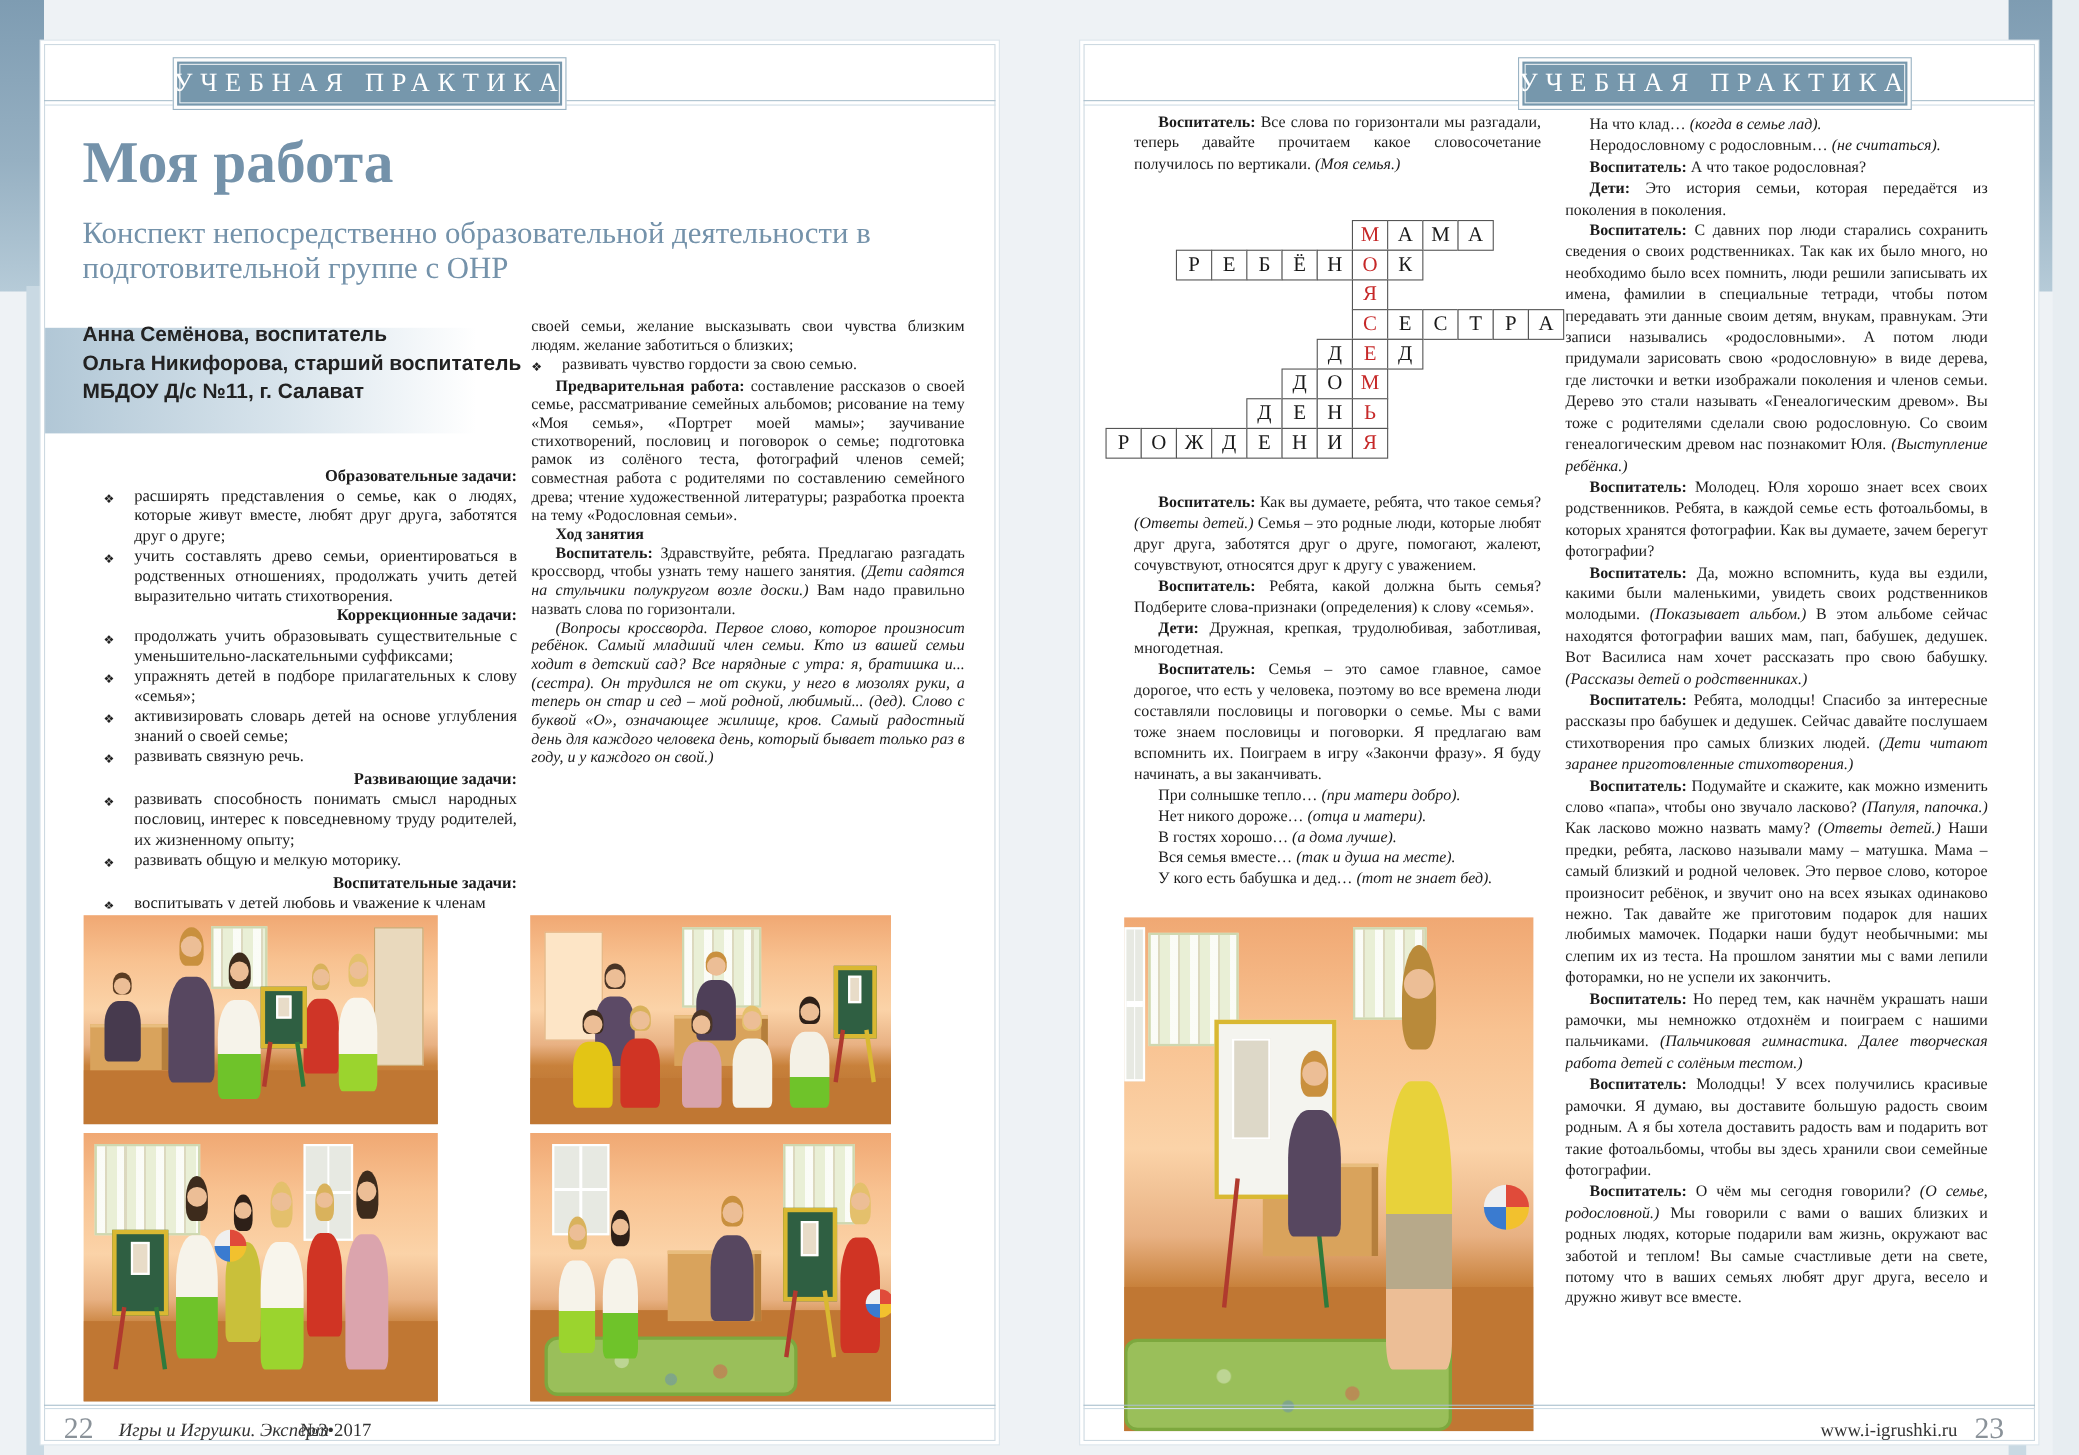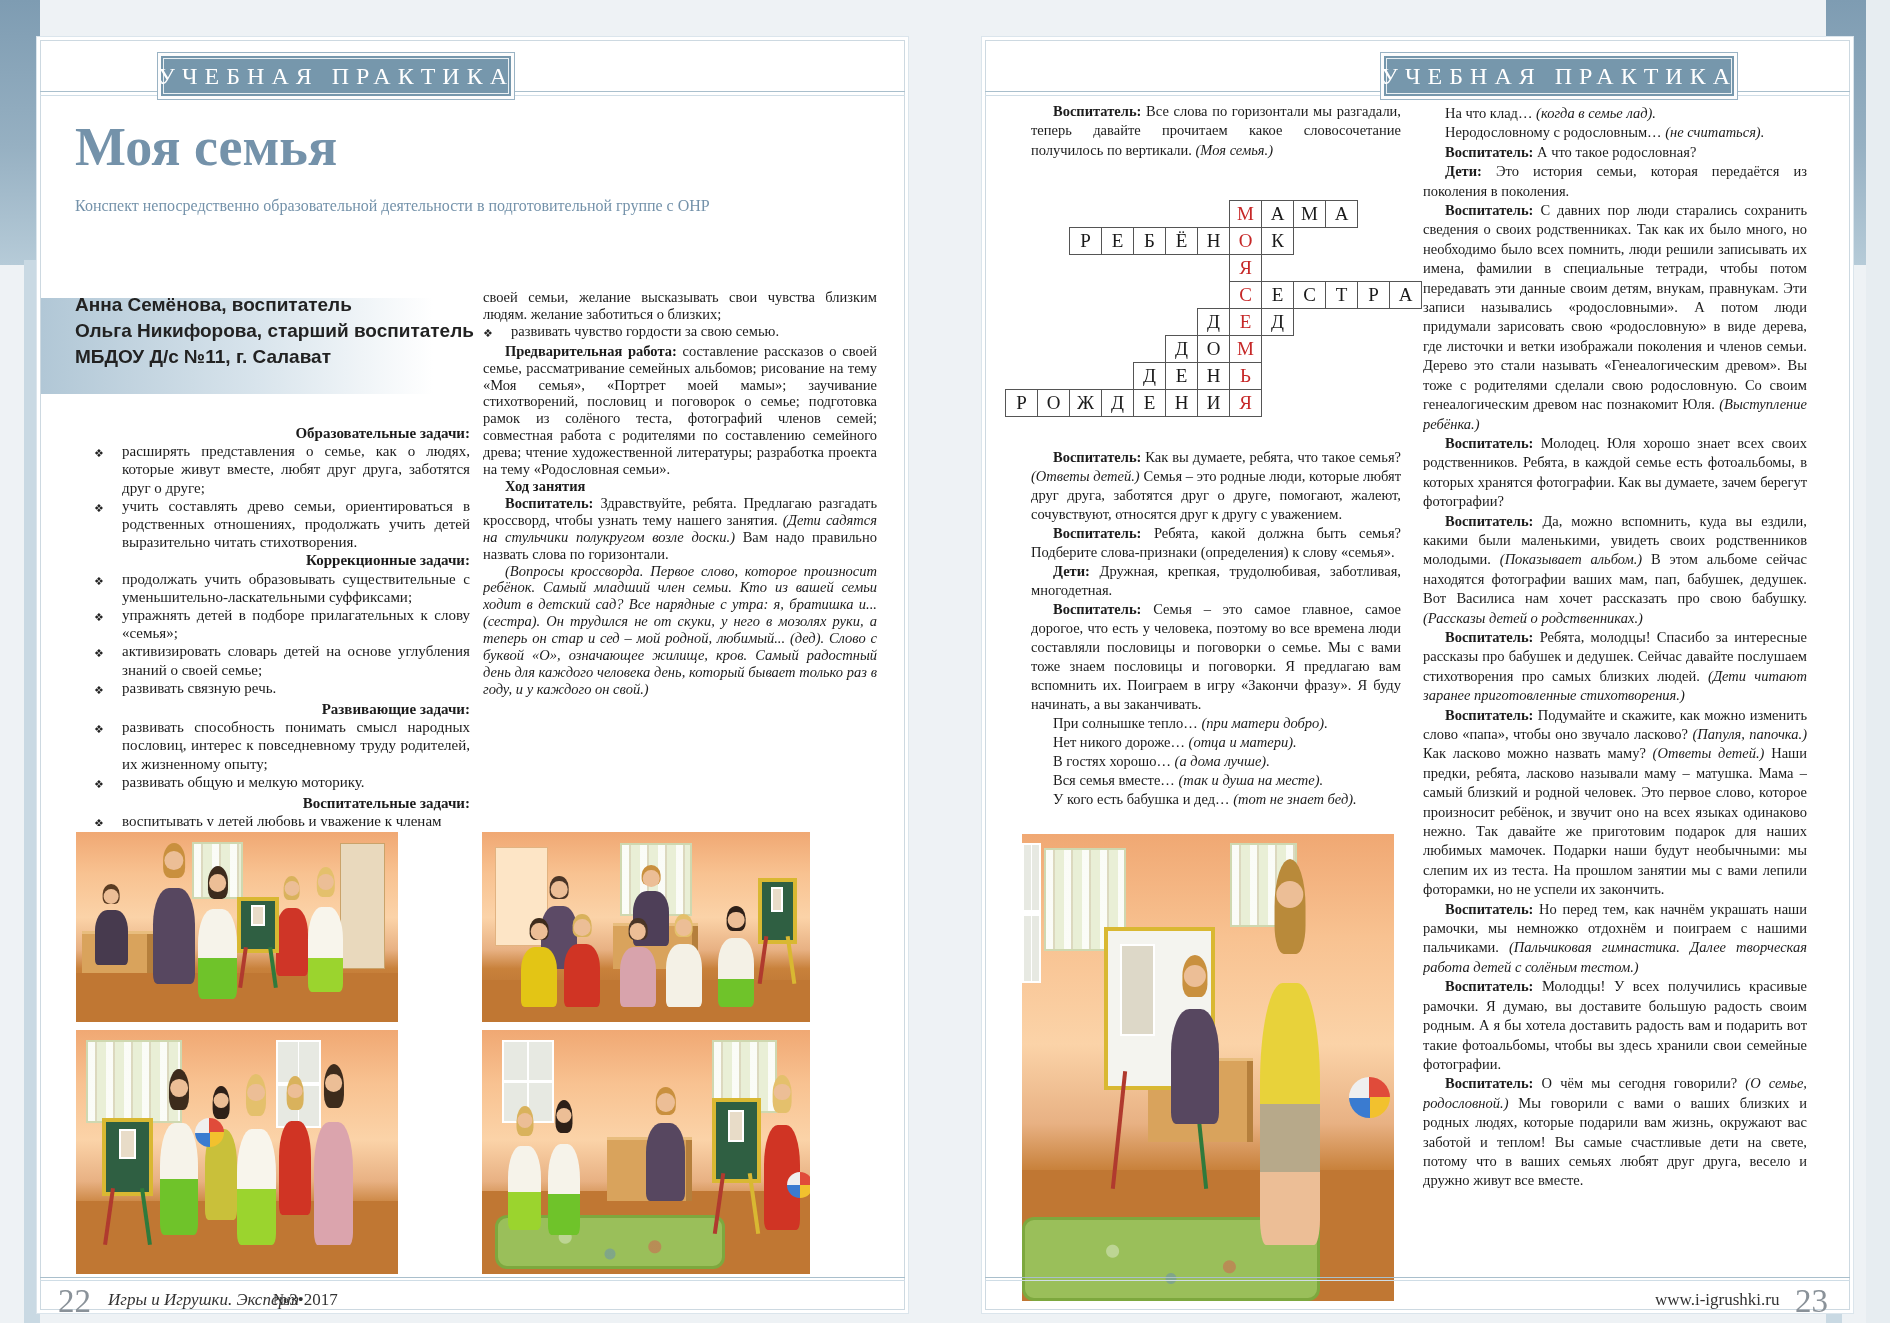--- a/index.html
+++ b/index.html
@@ -14,39 +14,39 @@
   .edge-strip{position:absolute;top:260px;bottom:0;width:16px;background:#c9d9e3;}
   .page{position:absolute;top:40px;height:1270px;width:865px;background:#fff;
         border:1px solid #cdd9e1;box-shadow:0 0 0 3px #ffffff,0 0 0 4px #dbe5ec;}
   .hrule{position:absolute;height:1px;background:var(--rule);}
   .hrule.light{background:#cfdde6;}
   .badge{position:absolute;border:1px solid #9ab3c4;background:#fdfdfd;padding:3px;}
   .badge-inner{position:relative;background:var(--accent);color:#fff;height:40px;
     display:flex;align-items:center;justify-content:center;font-size:24px;letter-spacing:7px;white-space:nowrap;}
   .badge-inner::after{content:'';position:absolute;inset:2px;border:1px solid rgba(255,255,255,.85);pointer-events:none;}
   .doc-title{position:absolute;font-size:54px;color:var(--title);}
-  .doc-subtitle{position:absolute;font-size:16px;color:var(--title);}
+  .doc-subtitle{position:absolute;font-size:28px;color:var(--title);}
   .author-band{position:absolute;background:linear-gradient(90deg,#b1c7d6 0%,#d8e4ec 55%,#ffffff 100%);}
   .authors{position:absolute;font-family:"Liberation Sans",sans-serif;font-weight:bold;font-size:19px;color:#222;line-height:26px;}
   .col{position:absolute;overflow:hidden;text-align:justify;}
   .para{text-indent:22px;text-align:justify;}
   .para.noind{text-indent:0;}
   .para.nojust{text-align:left;}
   .task-h{font-weight:bold;text-align:right;}
   .task-item{display:flex;}
   .diamond{width:28px;flex:0 0 28px;font-family:"DejaVu Sans",sans-serif;font-size:11px;padding-top:3px;color:#222;}
   .task-text{flex:1;text-align:justify;}
   b{font-weight:bold;} i{font-style:italic;}
   
   #crossword{position:absolute;}
   .cw-cell{position:absolute;width:33px;height:28px;border:1px solid #555;background:#fff;
     display:flex;align-items:center;justify-content:center;font-size:19px;color:#1a1a1a;}
   .cw-cell.red{color:var(--red);}
   
-  .pagenum{position:absolute;font-size:33px;color:var(--pagenum);}
+  .pagenum{position:absolute;font-size:27px;color:var(--pagenum);}
   .foot-text{position:absolute;font-size:17px;color:#333;}
   
   .photo{position:absolute;overflow:hidden;background:linear-gradient(180deg,#f0a873 0%,#f8c291 22%,#fbd3a8 45%,#e8b183 62%,#c8813b 72%,#b06a2e 100%);}
   .ph-floor{position:absolute;left:0;right:0;bottom:0;background:
      repeating-linear-gradient(90deg,rgba(120,60,10,.25) 0 2px,transparent 2px 26px),
      linear-gradient(180deg,#cf8a42 0%,#b26а2c 100%);background-color:#c07733;}
   .ph-wallpanel{position:absolute;background:#fde5c6;border:1px solid rgba(200,130,60,.5);}
   .ph-board{position:absolute;background:#e9efd6;border:2px solid #cfd8b0;
      background-image:repeating-linear-gradient(90deg,rgba(255,255,255,.8) 0 7px,rgba(180,150,120,.25) 7px 9px,transparent 9px 18px);}
   .ph-window{position:absolute;background:#e7e9e2;border:2px solid #fff;
@@ -84,21 +84,21 @@
   <div class="hrule" style="left:985px;width:865px;top:91px;"></div>
   <div class="hrule light" style="left:985px;width:865px;top:95px;"></div>
 
   <div class="badge" style="left:157px;top:52px;width:358px;">
     <div class="badge-inner">УЧЕБНАЯ ПРАКТИКА</div>
   </div>
   <div class="badge" style="left:1380px;top:52px;width:358px;">
     <div class="badge-inner">УЧЕБНАЯ ПРАКТИКА</div>
   </div>
 
-  <h1 class="doc-title" style="left:75px;top:116px;">Моя семья</h1>
+  <h1 class="doc-title" style="left:75px;top:116px;">Моя работа</h1>
   <div class="doc-subtitle" style="left:75px;top:197px;width:780px;">Конспект непосредственно образовательной деятельности в подготовительной группе с ОНР</div>
 
   <div class="author-band" style="left:41px;top:298px;width:392px;height:96px;"></div>
   <div class="authors" style="left:75px;top:292px;width:420px;">
     <div>Анна Семёнова, воспитатель</div>
     <div>Ольга Никифорова, старший воспитатель</div>
     <div>МБДОУ Д/с №11, г. Салават</div>
   </div>
 
   <div class="col" style="left:94px;top:424px;width:376px;height:402px;font-size:15px;line-height:18.2px;">

